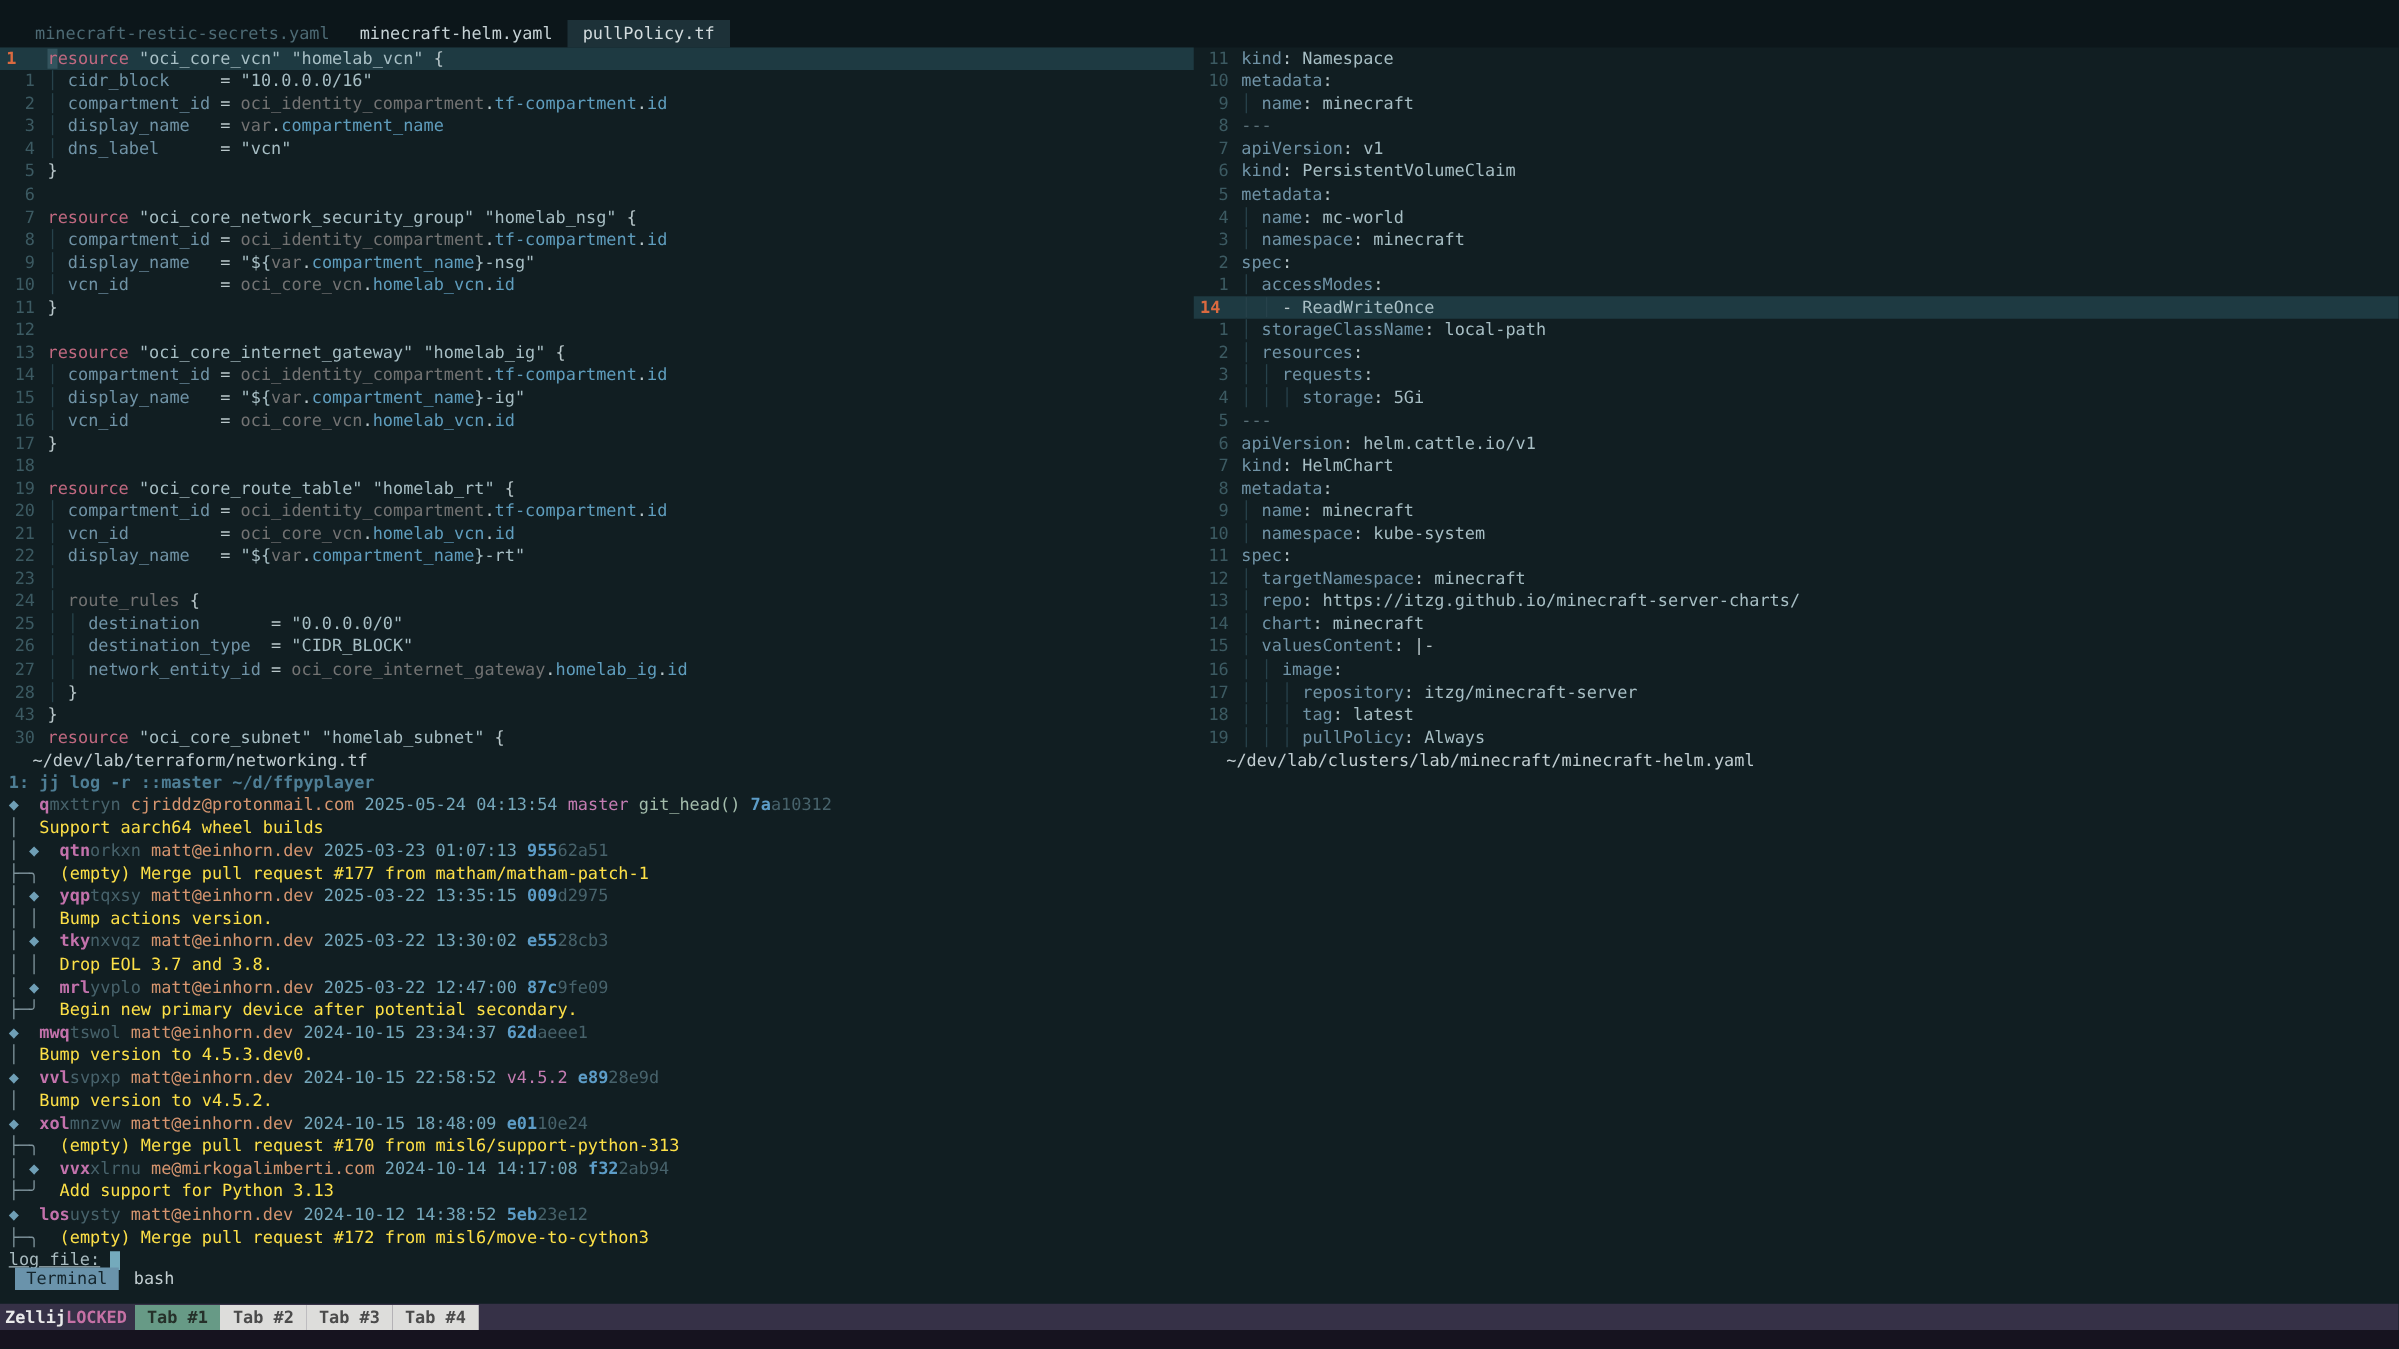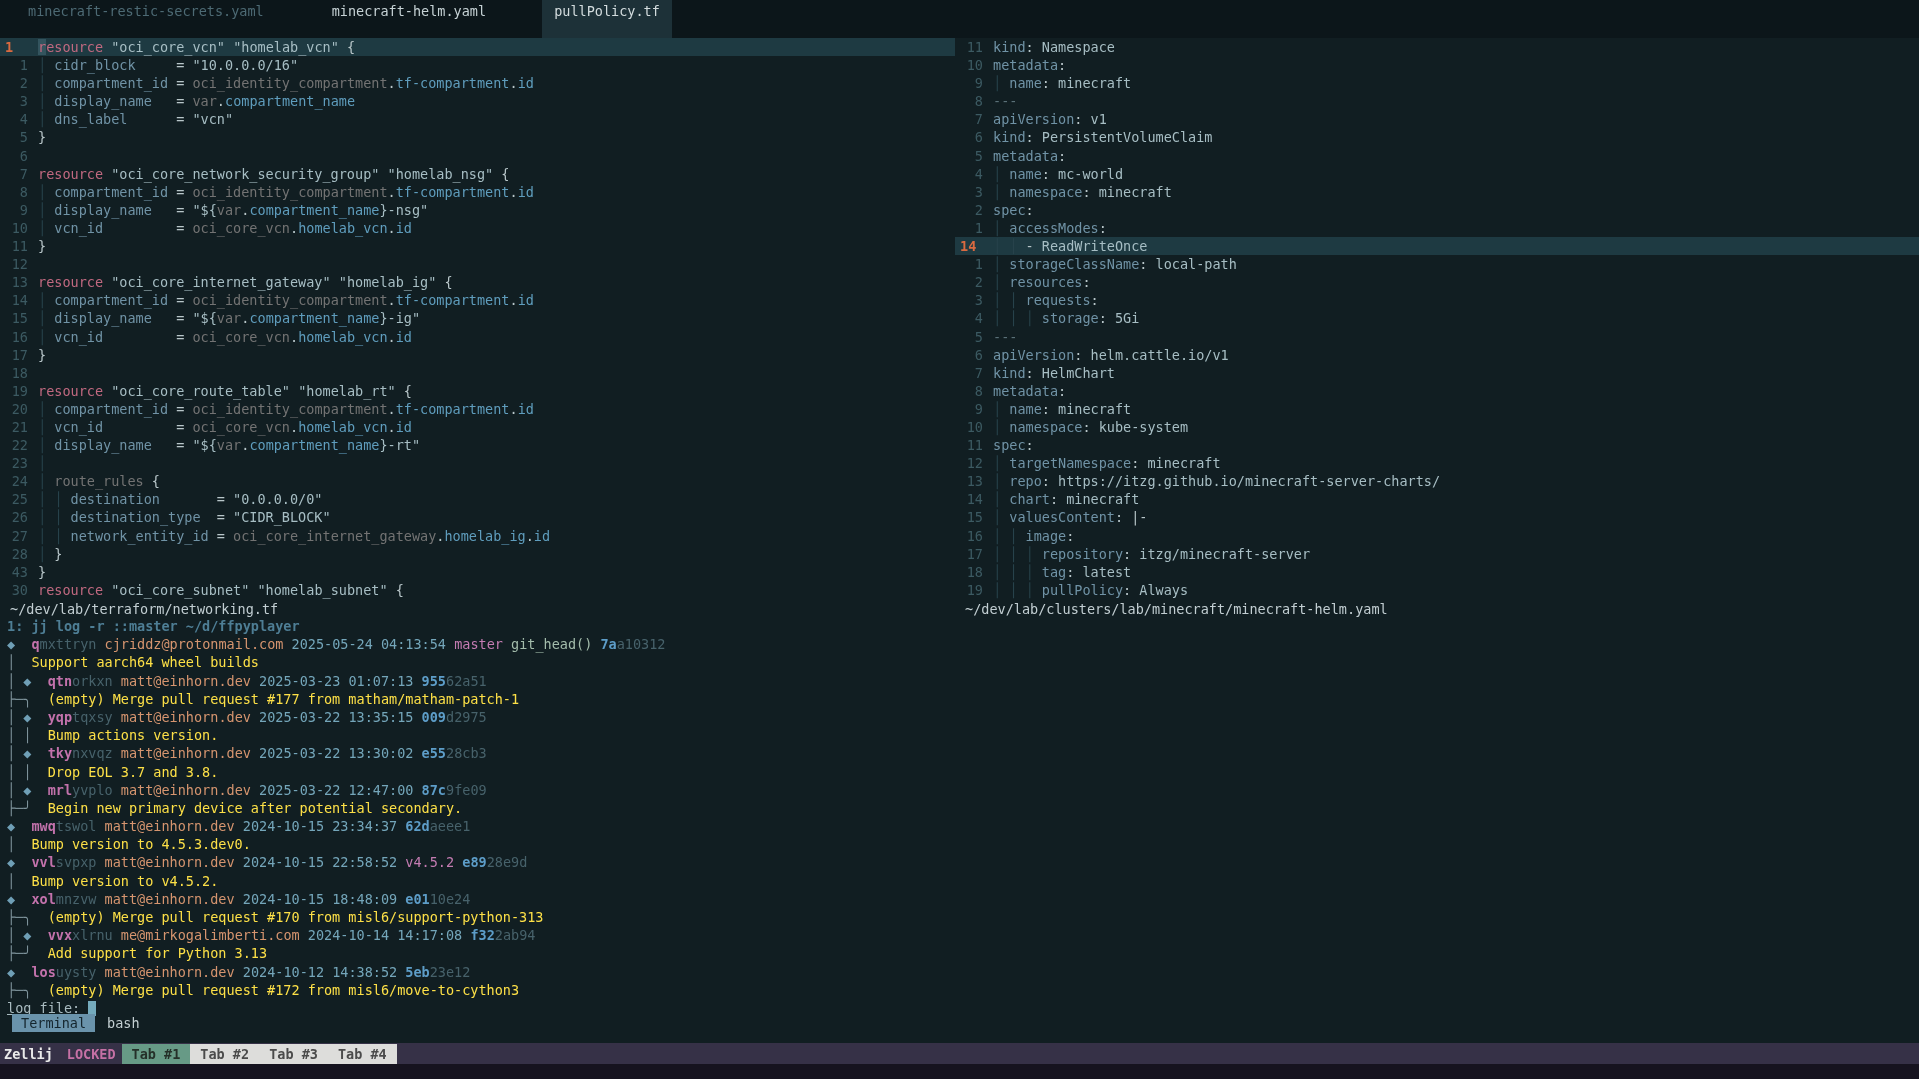--- a/index.html
+++ b/index.html
@@ -6,36 +6,36 @@
   html,body { margin:0; padding:0; }
   body {
     background:#0e1a1e;
     font-family:"DejaVu Sans Mono", monospace;
     font-size:13.5px;
   }
   .screen { position:relative; width:1919px; height:1079px; background:#111e22; overflow:hidden; }
 
   
   .hdr { position:absolute; top:0; left:0; width:100%; height:38px; background:#0c161a;
-         display:flex; padding-left:16px;gap:44px; }
+         display:flex; align-items:flex-end; padding-left:16px; }
   .btab { padding:3px 12px; line-height:16px; white-space:pre; color:#4d6a74; }
   .btab.visible { color:#c6d2d5; }
   .btab.active  { color:#d3dcde; background:#1d3138; }
 
   
   .edarea { position:absolute; top:38px; left:0; width:1919px; height:580px; display:flex; }
   .pane { height:100%; position:relative; }
   .pane.l { width:955px; }
   .pane.r { width:964px; }
   .erow { display:flex; height:18.1px; line-height:18.1px; white-space:pre; }
   .erow.cur { background:#1e3a42; }
   .gut { flex:0 0 30px; text-align:right; color:#3c5a62; padding-right:2px; }
   .gut.cur { text-align:left; padding-left:5px; color:#da6a40; font-weight:bold; }
   .code { padding-left:8px; white-space:pre; }
-  .epath { height:18.1px; line-height:18.1px; color:#c2ced2; padding-left:10px; margin-top:1px; }
+  .epath { height:18.1px; line-height:18.1px; color:#c2ced2; padding-left:26px; margin-top:1px; }
 
   .c-kw   { color:#c16980; }
   .c-blk  { color:#737373; }
   .c-attr { color:#7093a6; }
   .c-str  { color:#a7bec4; }
   .c-ref  { color:#737373; }
   .c-fld  { color:#5f9dbd; }
   .c-pn   { color:#b9c7ca; }
   .c-gd   { color:#27424b; }
   .c-tx   { color:#b9c7ca; }
@@ -62,21 +62,21 @@
 
   
   .shellrow { position:absolute; top:1013px; left:0; height:20px; display:flex; align-items:center; padding-left:12px; }
   .shellchip { background:#6a93ab; color:#14252d; padding:1px 9px; }
   .shellname { margin-left:12px; color:#c3cfd2; }
 
   
   .zbar { position:absolute; top:1043px; left:0; width:100%; height:21px; background:#363147;
           display:flex; align-items:center; padding-left:4px; }
   .zapp  { color:#eaeaea; font-weight:bold; }
-  .zlock { color:#c671a5; font-weight:bold; margin-left:14px; }
+  .zlock { color:#c671a5; font-weight:bold; }
   .ztabs { display:flex; margin-left:6px; }
   .ztab  { padding:2px 10px; font-weight:bold; white-space:pre; }
   .ztab.active   { background:#679a86; color:#253029; }
   .ztab.inactive { background:#dddddb; color:#4b4b4b; }
   .zbottom { position:absolute; top:1064px; left:0; width:100%; height:15px; background:#16131f; }
 </style>
 </head>
 <body>
 
 <div class="screen">

